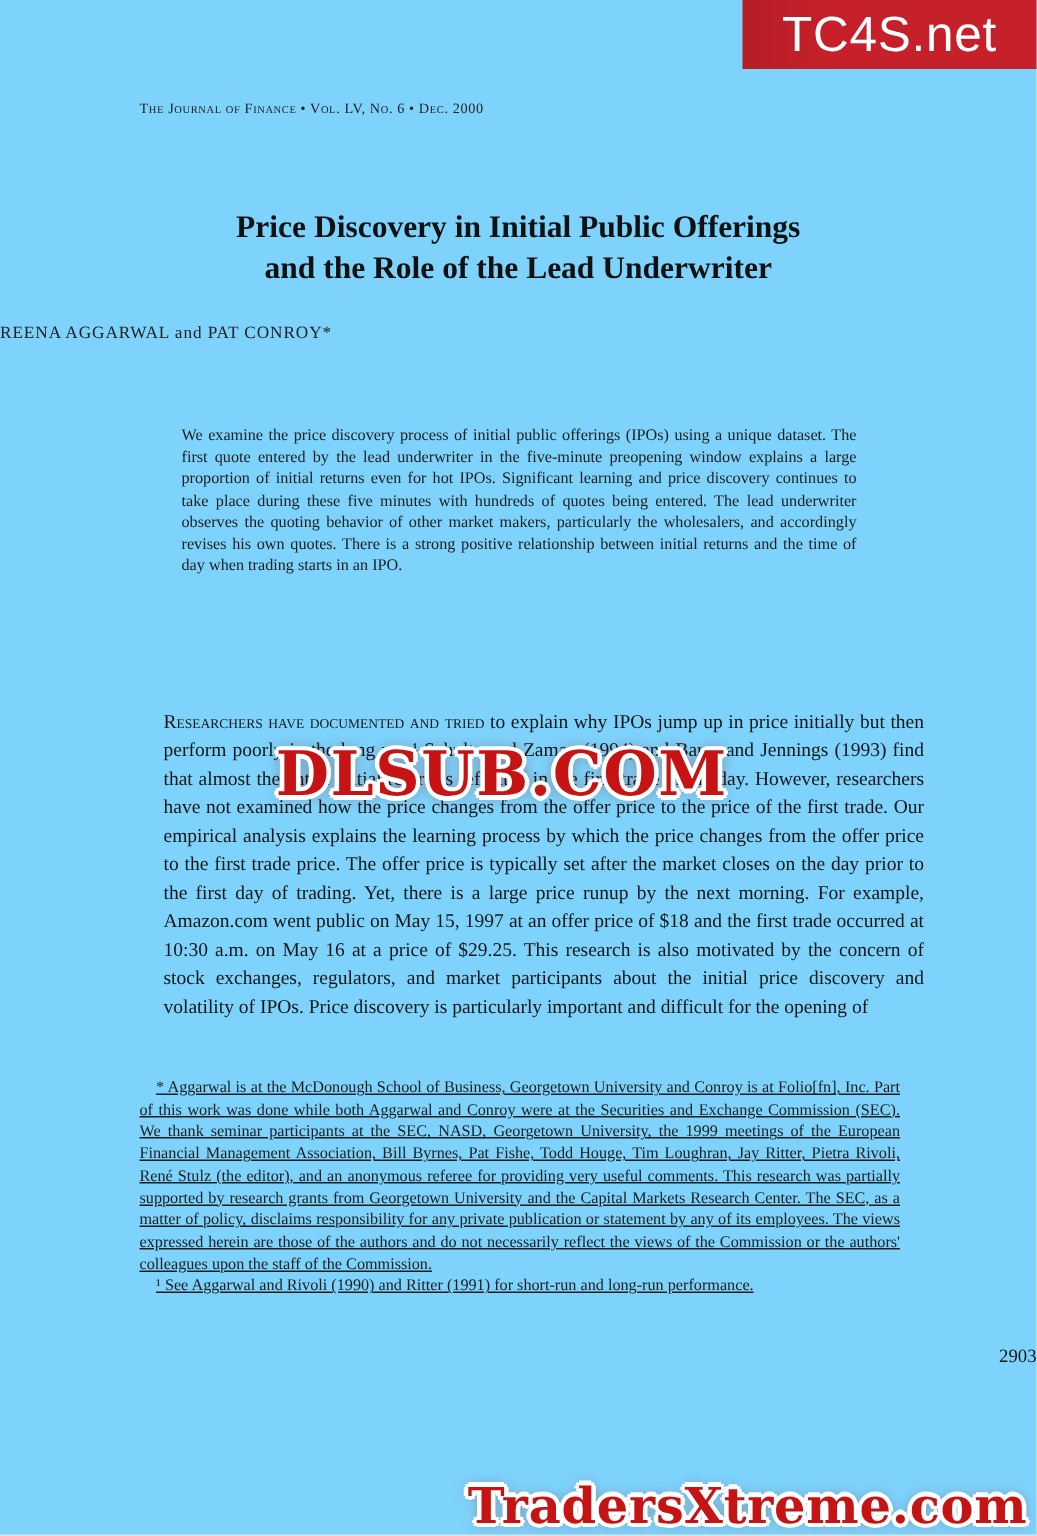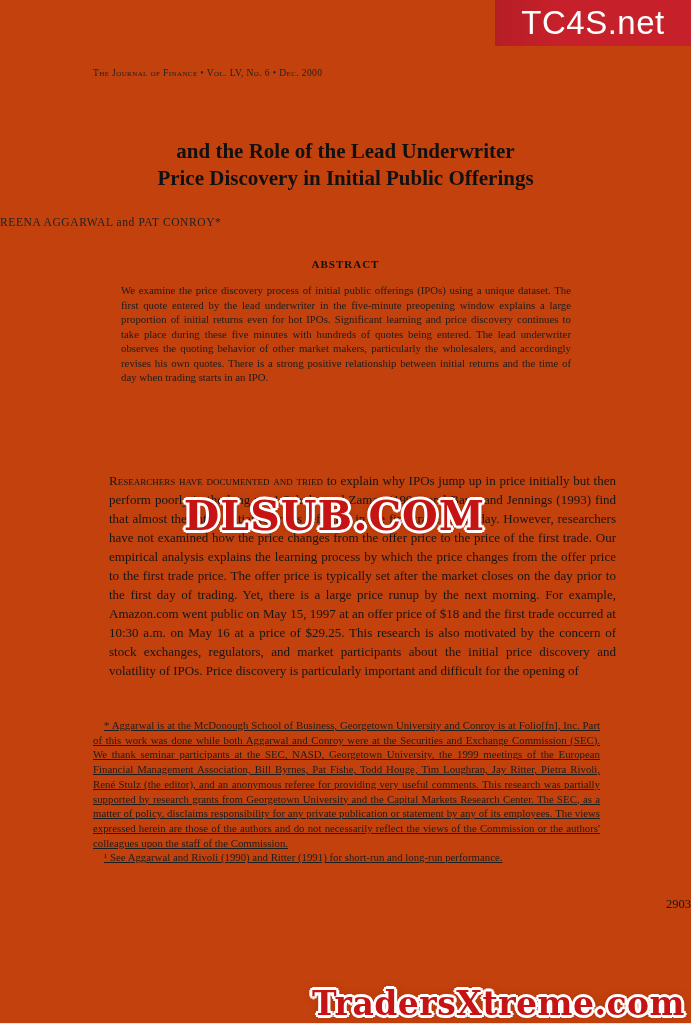--- a/index.html
+++ b/index.html
@@ -11,21 +11,21 @@
     width: 691px;
     height: 1024px;
     position: relative;
     overflow: hidden;
     font-family: "Liberation Serif", serif;
     color: #1c1c1c;
   }
   .page {
     position: absolute;
     inset: 0;
-    background: #c2410c;
+    background: #7dd3fc;
     border-bottom: 1px solid #e3e3e3;
   }
   .journal-line {
     position: absolute;
     top: 68px;
     left: 93px;
     font-size: 9.5px;
     letter-spacing: 0.4px;
     font-variant: small-caps;
     color: #222;
@@ -167,27 +167,26 @@
   }
 </style>
 </head>
 <body>
 
 <div class="page">
 
   <div class="journal-line">The Journal of Finance • Vol. LV, No. 6 • Dec. 2000</div>
 
   <h1 class="title">
+    <span class="title-line">Price Discovery in Initial Public Offerings</span>
     <span class="title-line">and the Role of the Lead Underwriter</span>
-    <span class="title-line">Price Discovery in Initial Public Offerings</span>
   </h1>
 
   <div class="authors">REENA AGGARWAL and PAT CONROY*</div>
 
-  <div class="abstract-heading">ABSTRACT</div>
 
   <p class="abstract">We examine the price discovery process of initial public offerings (IPOs) using a unique dataset. The first quote entered by the lead underwriter in the five-minute preopening window explains a large proportion of initial returns even for hot IPOs. Significant learning and price discovery continues to take place during these five minutes with hundreds of quotes being entered. The lead underwriter observes the quoting behavior of other market makers, particularly the wholesalers, and accordingly revises his own quotes. There is a strong positive relationship between initial returns and the time of day when trading starts in an IPO.</p>
 
   <p class="body-text"><span class="lead-caps">Researchers have documented and tried</span><span> to explain why IPOs jump up in price initially but then perform poorly in the long run.¹ Schultz and Zaman (1994) and Barry and Jennings (1993) find that almost the entire initial return is reflected in the first trade of the day. However, researchers have not examined how the price changes from the offer price to the price of the first trade. Our empirical analysis explains the learning process by which the price changes from the offer price to the first trade price. The offer price is typically set after the market closes on the day prior to the first day of trading. Yet, there is a large price runup by the next morning. For example, Amazon.com went public on May 15, 1997 at an offer price of $18 and the first trade occurred at 10:30 a.m. on May 16 at a price of $29.25. This research is also motivated by the concern of stock exchanges, regulators, and market participants about the initial price discovery and volatility of IPOs. Price discovery is particularly important and difficult for the opening of</span></p>
 
   <div class="footnotes">
     <p class="footnote">* Aggarwal is at the McDonough School of Business, Georgetown University and Conroy is at Folio[fn], Inc. Part of this work was done while both Aggarwal and Conroy were at the Securities and Exchange Commission (SEC). We thank seminar participants at the SEC, NASD, Georgetown University, the 1999 meetings of the European Financial Management Association, Bill Byrnes, Pat Fishe, Todd Houge, Tim Loughran, Jay Ritter, Pietra Rivoli, René Stulz (the editor), and an anonymous referee for providing very useful comments. This research was partially supported by research grants from Georgetown University and the Capital Markets Research Center. The SEC, as a matter of policy, disclaims responsibility for any private publication or statement by any of its employees. The views expressed herein are those of the authors and do not necessarily reflect the views of the Commission or the authors' colleagues upon the staff of the Commission.</p>
     <p class="footnote">¹ See Aggarwal and Rivoli (1990) and Ritter (1991) for short-run and long-run performance.</p>
   </div>
 

